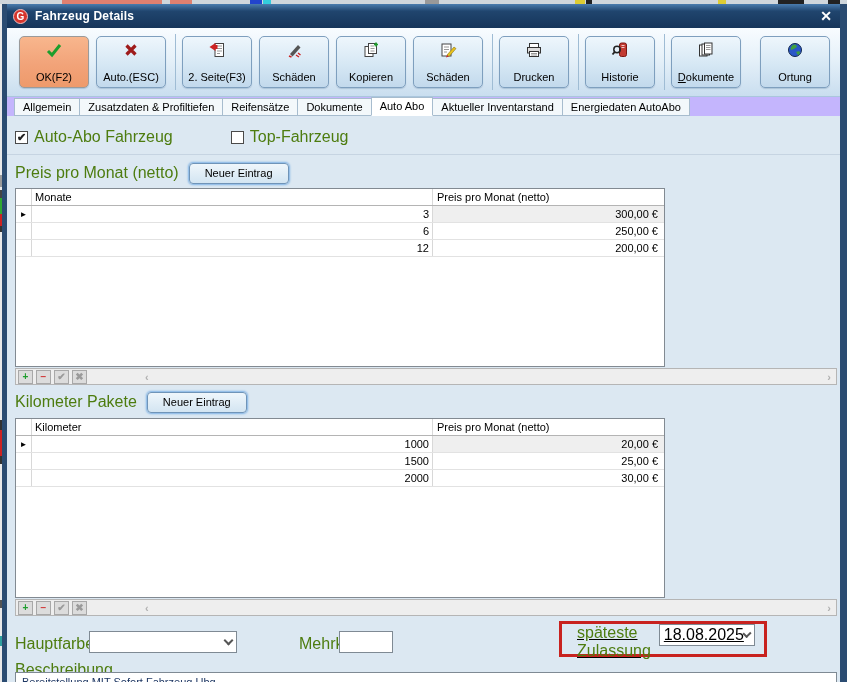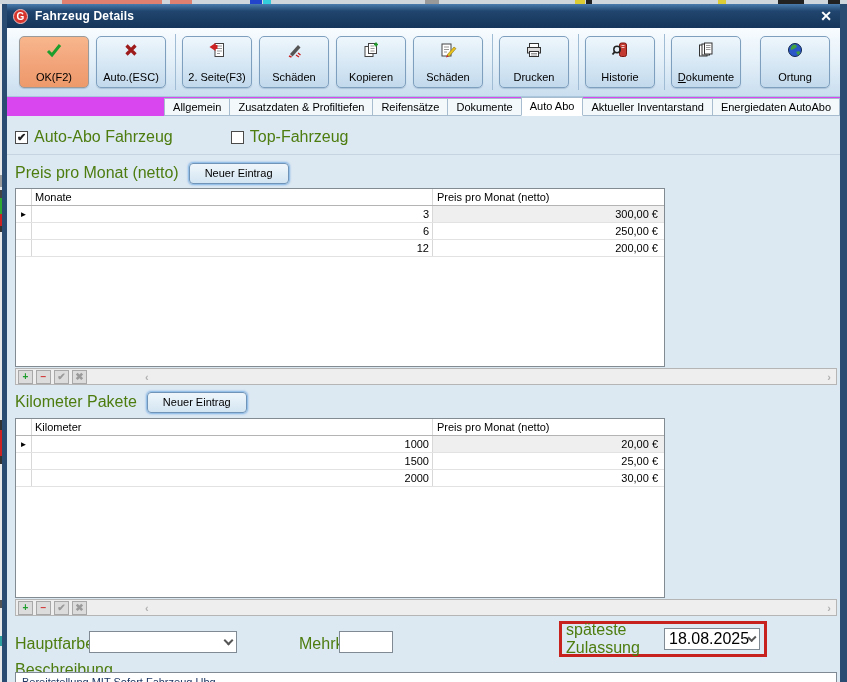--- a/index.html
+++ b/index.html
@@ -30,22 +30,22 @@
   .tb-btn { width:70px; height:52px; margin-right:7px; border:1px solid #7e9fbe; border-radius:5px;
             background:linear-gradient(180deg,#eef6fc 0%, #d8e9f5 50%, #c2d9ec 100%);
             display:flex; flex-direction:column; align-items:center; justify-content:center;
             font-size:11px; color:#000; gap:12px; box-shadow:0 1px 1px rgba(120,150,180,.4); }
   .tb-btn.ok { background:linear-gradient(180deg,#f8b68d 0%, #f2a379 55%, #ee9a6b 100%); border-color:#9a9a9a; }
   .tb-sep { width:1px; height:56px; background:#9fbcd4; margin:0 6px 0 2px; }
   .tb-gap { width:12px; }
   .tb-btn svg { display:block; }
   .fl::first-letter { text-decoration:underline; }
 
-  .tabbar { height:19px; flex:0 0 19px; display:flex; align-items:flex-end; padding-left:24px;
-            background:#d946ef;justify-content:flex-end; }
+  .tabbar { height:19px; flex:0 0 19px; display:flex; align-items:flex-end; padding-left:8px;
+            background:#c4b5fd; }
   .tab { height:18px; line-height:17px; padding:0 8px; font-size:11px; color:#000;
          background:#f3f8fb; border:1px solid #a7bcce; margin-left:-1px; }
   .tab.active { background:#ffffff; height:19px; border-bottom:1px solid #fff; position:relative; z-index:2; }
 
   .panel { position:relative; flex:1 1 auto; background:#dce8f2; }
 
   .lbl { color:#4d7c0f; font-size:16px; }
 
   .cbrow { position:absolute; left:8px; top:12px; display:flex; gap:58px; align-items:center; }
   .cbitem { display:flex; align-items:center; gap:6px; }
@@ -78,21 +78,21 @@
   .nbtn.chk, .nbtn.cncl { color:#9a9a9a; }
   .scrL { margin-left:55px; color:#b0b0b0; font-size:11px; font-weight:bold; }
   .scrR { margin-left:auto; margin-right:5px; color:#b0b0b0; font-size:11px; font-weight:bold; }
 
   .formrow { position:absolute; left:0; top:505px; width:100%; height:40px; }
   .field { position:absolute; background:#fff; border:1px solid #7f8a94; height:22px; font-size:16px;
            display:flex; align-items:center; padding:0 4px; color:#000; }
   .chev { width:7px; height:7px; border-right:2px solid #555; border-bottom:2px solid #555;
           transform:rotate(45deg); margin-left:auto; margin-top:-3px; }
   .redbox { position:absolute; left:552px; top:0; width:208px; height:36px; border:3px solid #c8221f;
-            display:flex; align-items:center; padding:0 4px; gap:8px; }
+            display:flex; align-items:flex-start; padding:0 15px; gap:8px;text-decoration:underline; }
 
   .desc-area { position:absolute; left:8px; top:556px; width:822px; height:12px; background:#fff;
                border:1px solid #7f8a94; overflow:hidden; }
   .desc-area span { display:block; margin:3px 0 0 6px; color:#1f3864; font-size:11px; white-space:nowrap; }
 </style>
 </head>
 <body>
 
 <div class="screen">
 

